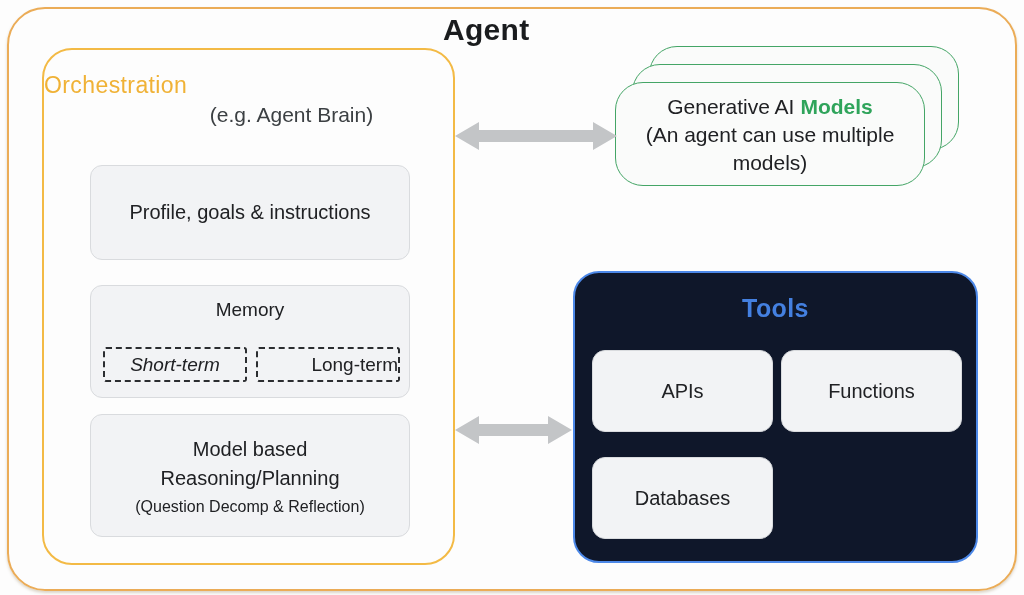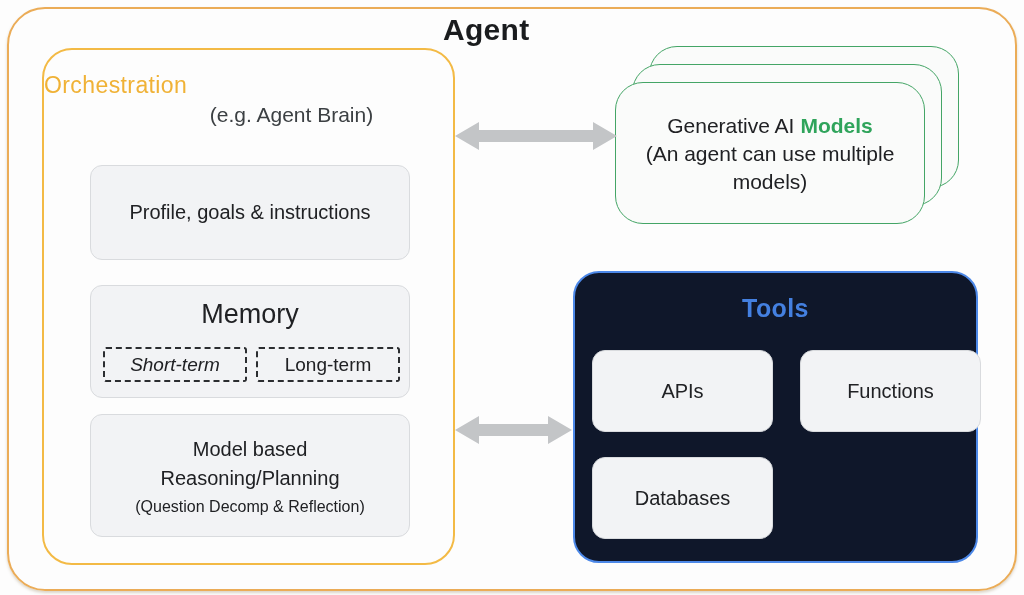--- a/index.html
+++ b/index.html
@@ -79,50 +79,50 @@
 
   .memory-box {
     position: absolute;
     left: 46px; top: 235px;
     width: 320px; height: 113px;
   }
   .memory-label {
     position: absolute;
     top: 13px; left: 0; width: 100%;
     text-align: center;
-    font-size: 27px;
+    font-size: 19px;
   }
   .dashed-box {
     position: absolute;
     top: 61px;
     height: 35px;
     border: 2px dashed #2b2d30;
     border-radius: 3px;
     background: transparent;
     display: flex; align-items: center; justify-content: center;
     font-size: 19px;
   }
   .dashed-short { left: 12px;  width: 144px; font-style: italic; }
-  .dashed-long  { left: 165px; width: 144px; }
+  .dashed-long  { left: 165px; width: 144px; justify-content: flex-end; }
 
   .reasoning-box {
     position: absolute;
     left: 46px; top: 364px;
     width: 320px; height: 123px;
     display: flex; flex-direction: column;
     align-items: center; justify-content: center;
     padding-top: 2px;
   }
   .reasoning-line { font-size: 20px; line-height: 29px; }
   .reasoning-small { font-size: 16px; line-height: 23px; margin-top: 2px; }
 
   
   .model-card {
     position: absolute;
-    width: 310px; height: 142px;
+    width: 310px; height: 104px;
     border: 1.5px solid var(--green_border, #44A566);
     border-radius: 28px;
     background: #FAFBFA;
   }
   .model-card.back  { left: 649px; top: 46px; }
   .model-card.mid   { left: 632px; top: 64px; }
   .model-card.front {
     left: 615px; top: 82px;
     display: flex; flex-direction: column;
     align-items: center; justify-content: center;
@@ -159,21 +159,21 @@
     letter-spacing: 0.4px;
   }
   .tool-item {
     position: absolute;
     width: 181px; height: 82px;
     display: flex; align-items: center; justify-content: center;
     font-size: 20px;
     border-radius: 13px;
   }
   .tool-apis      { left: 17px;  top: 77px; }
-  .tool-functions { left: 225px; top: 77px; }
+  .tool-functions { left: 206px; top: 77px; }
   .tool-databases { left: 17px;  top: 184px; }
   .tool-agents    { left: 215px; top: 184px; }
 
   
   .arrow { position: absolute; }
   .arrow-models { left: 455px; top: 122px; }
   .arrow-tools  { left: 455px; top: 416px; }
   .arrow polygon { fill: var(--arrow_gray, #C3C5C7); }
 </style>
 </head>

